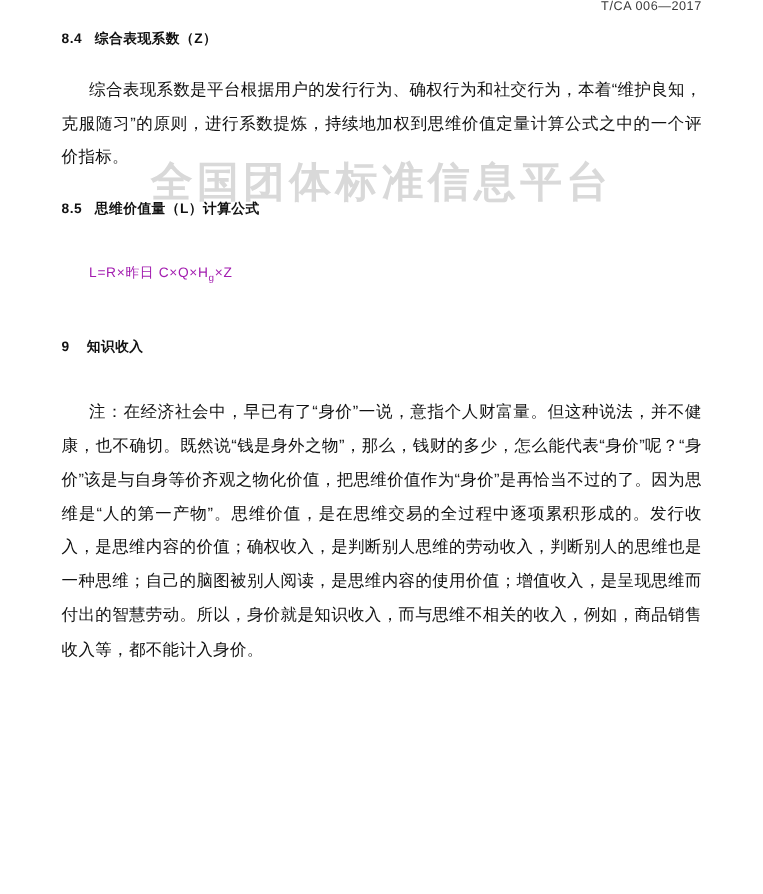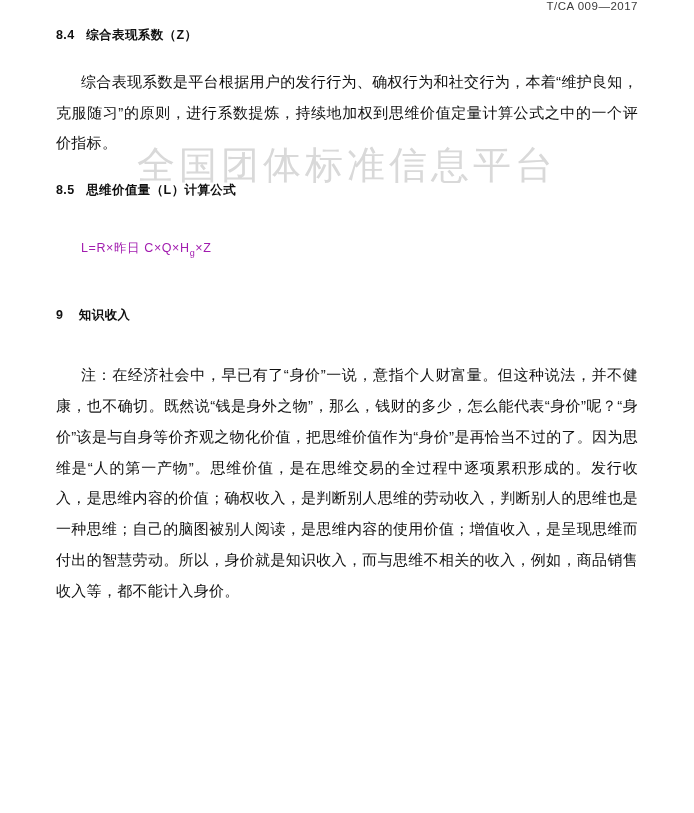--- a/index.html
+++ b/index.html
@@ -33,21 +33,21 @@
   }
   .watermark {
     position: absolute;
     left: 0;
     right: 0;
     top: 140px;
     text-align: center;
     font-size: 38px;
     letter-spacing: 4px;
     color: #d9d9d9;
-    font-weight: normal;
+    font-weight: bold;
     pointer-events: none;
     white-space: nowrap;
     user-select: none;
     z-index: 0;
   }
   .content {
     position: relative;
     z-index: 1;
     padding-top: 26px;
   }
@@ -82,21 +82,21 @@
   }
   .gap-sm { height: 14px; }
   .gap-md { height: 22px; }
   .gap-lg { height: 30px; }
 </style>
 </head>
 <body>
 
 <div class="page">
 
-  <div class="header-code">T/CA 009—2017</div>
+  <div class="header-code">T/CA 006—2017</div>
 
   <div class="watermark">全国团体标准信息平台</div>
 
   <div class="content">
 
     <h3 class="clause">
       <span>8.4</span>
       &nbsp;
       <span>综合表现系数（Z）</span>
     </h3>

